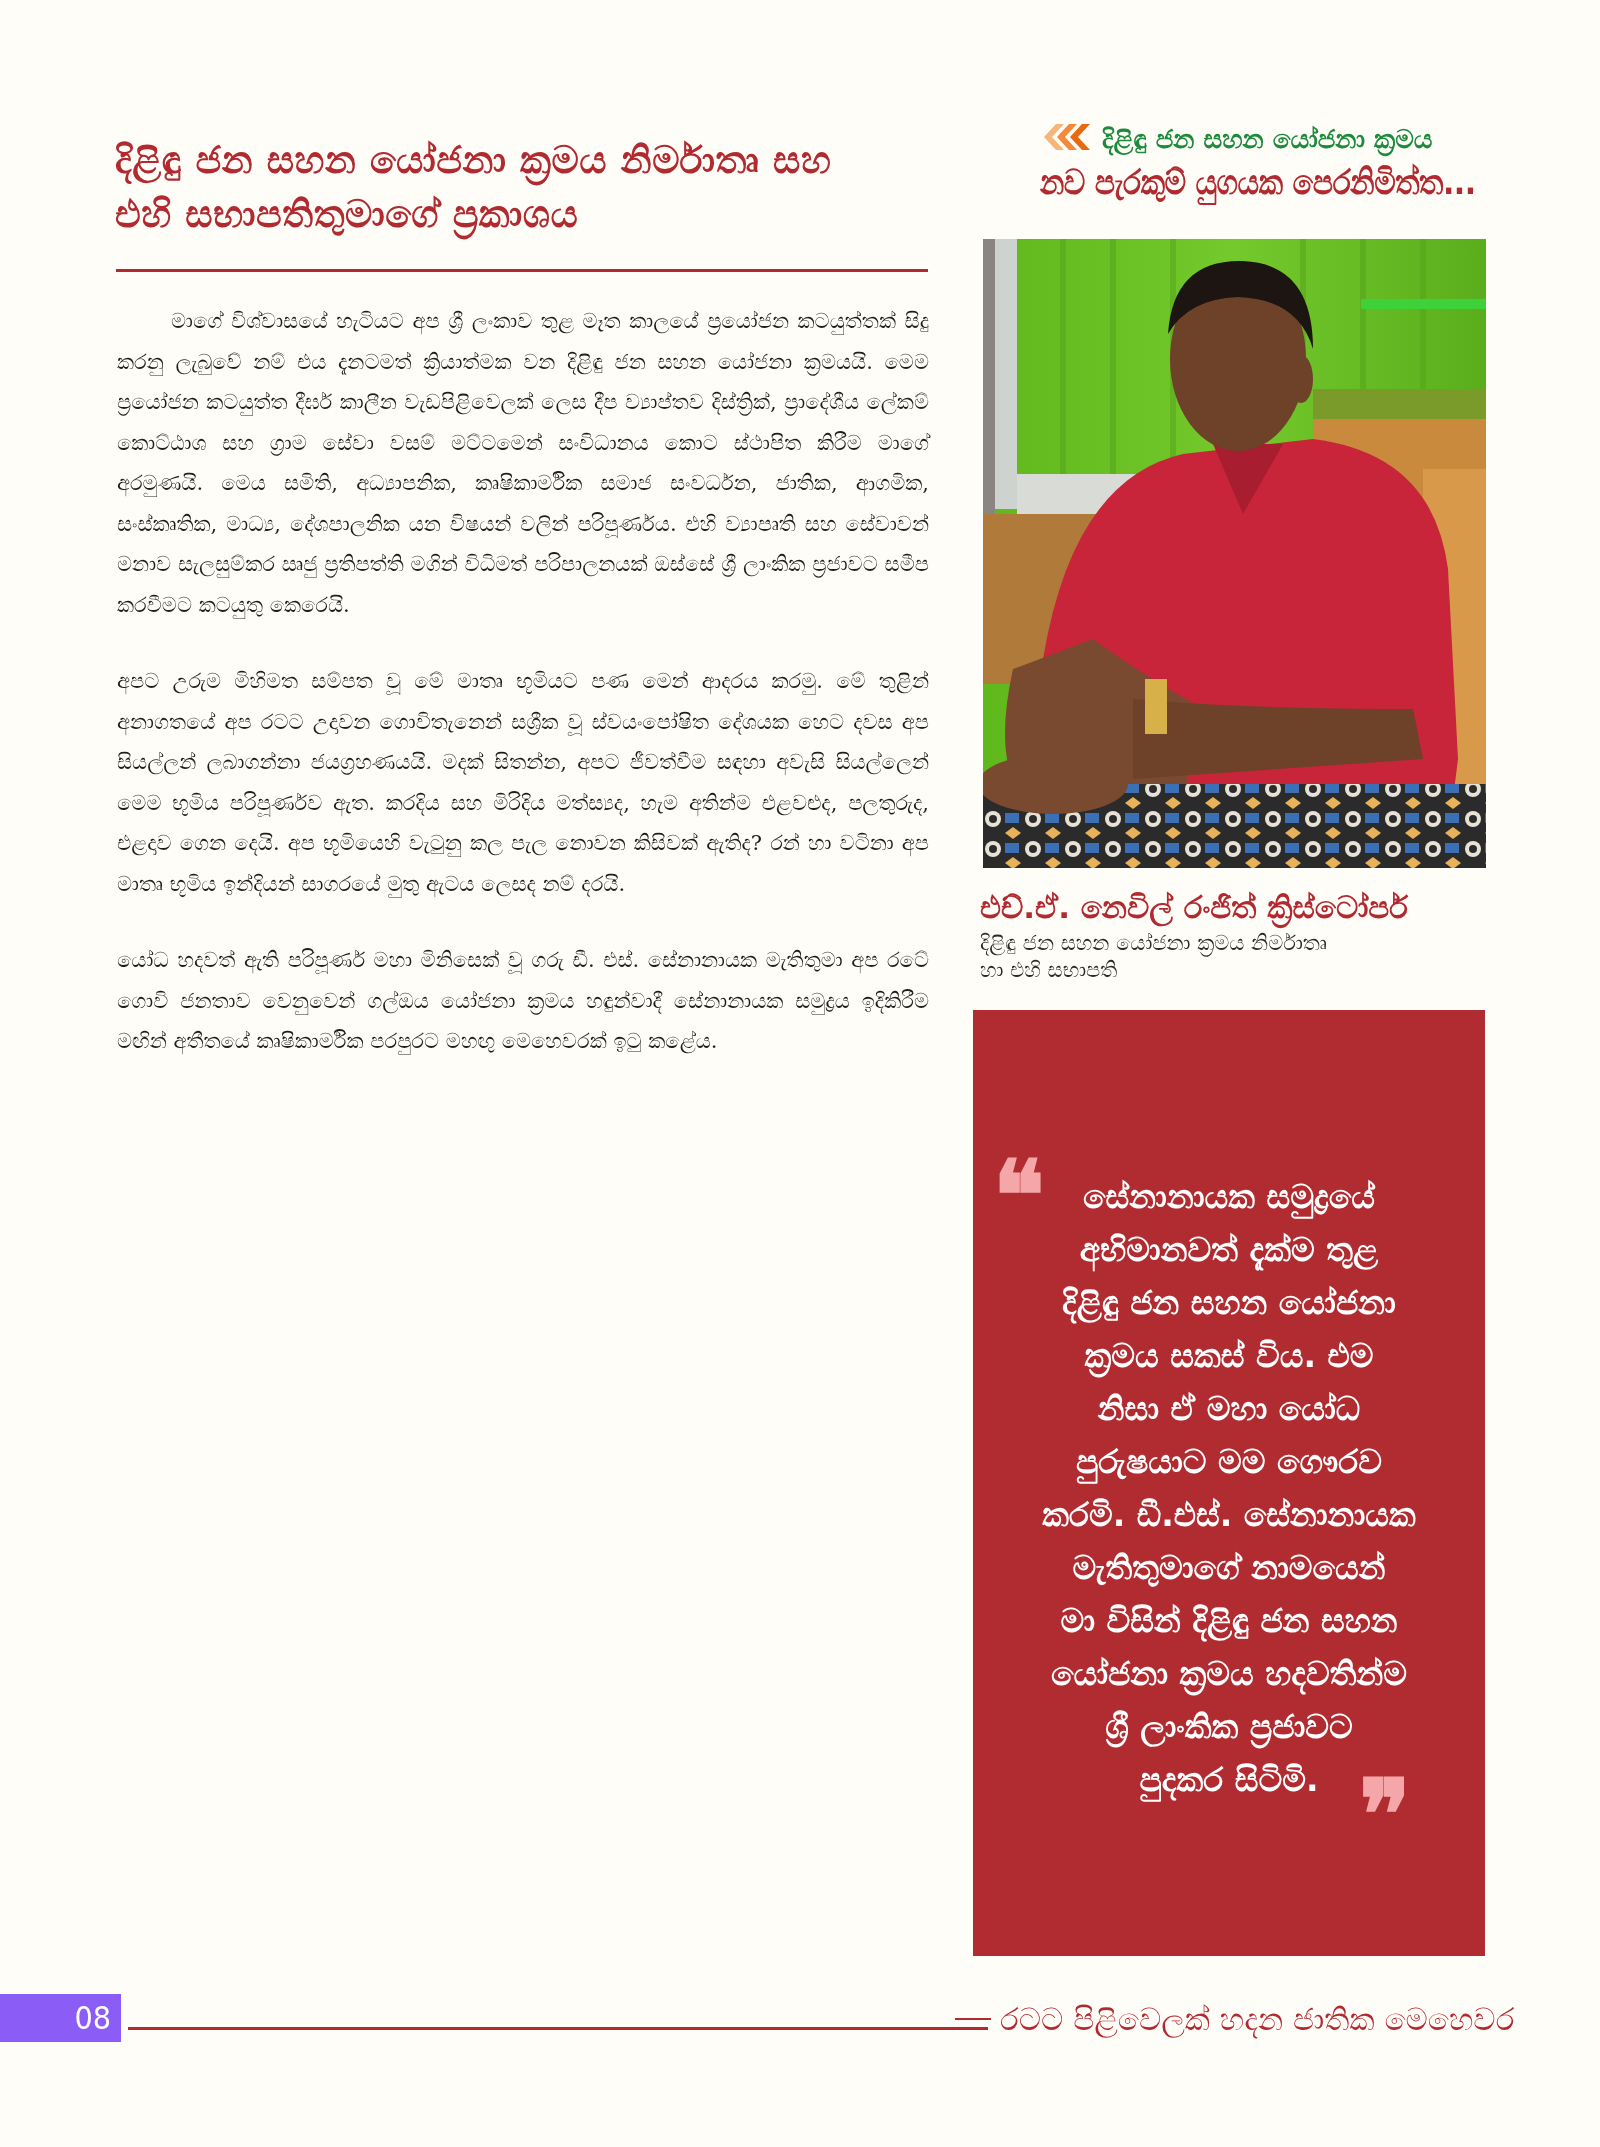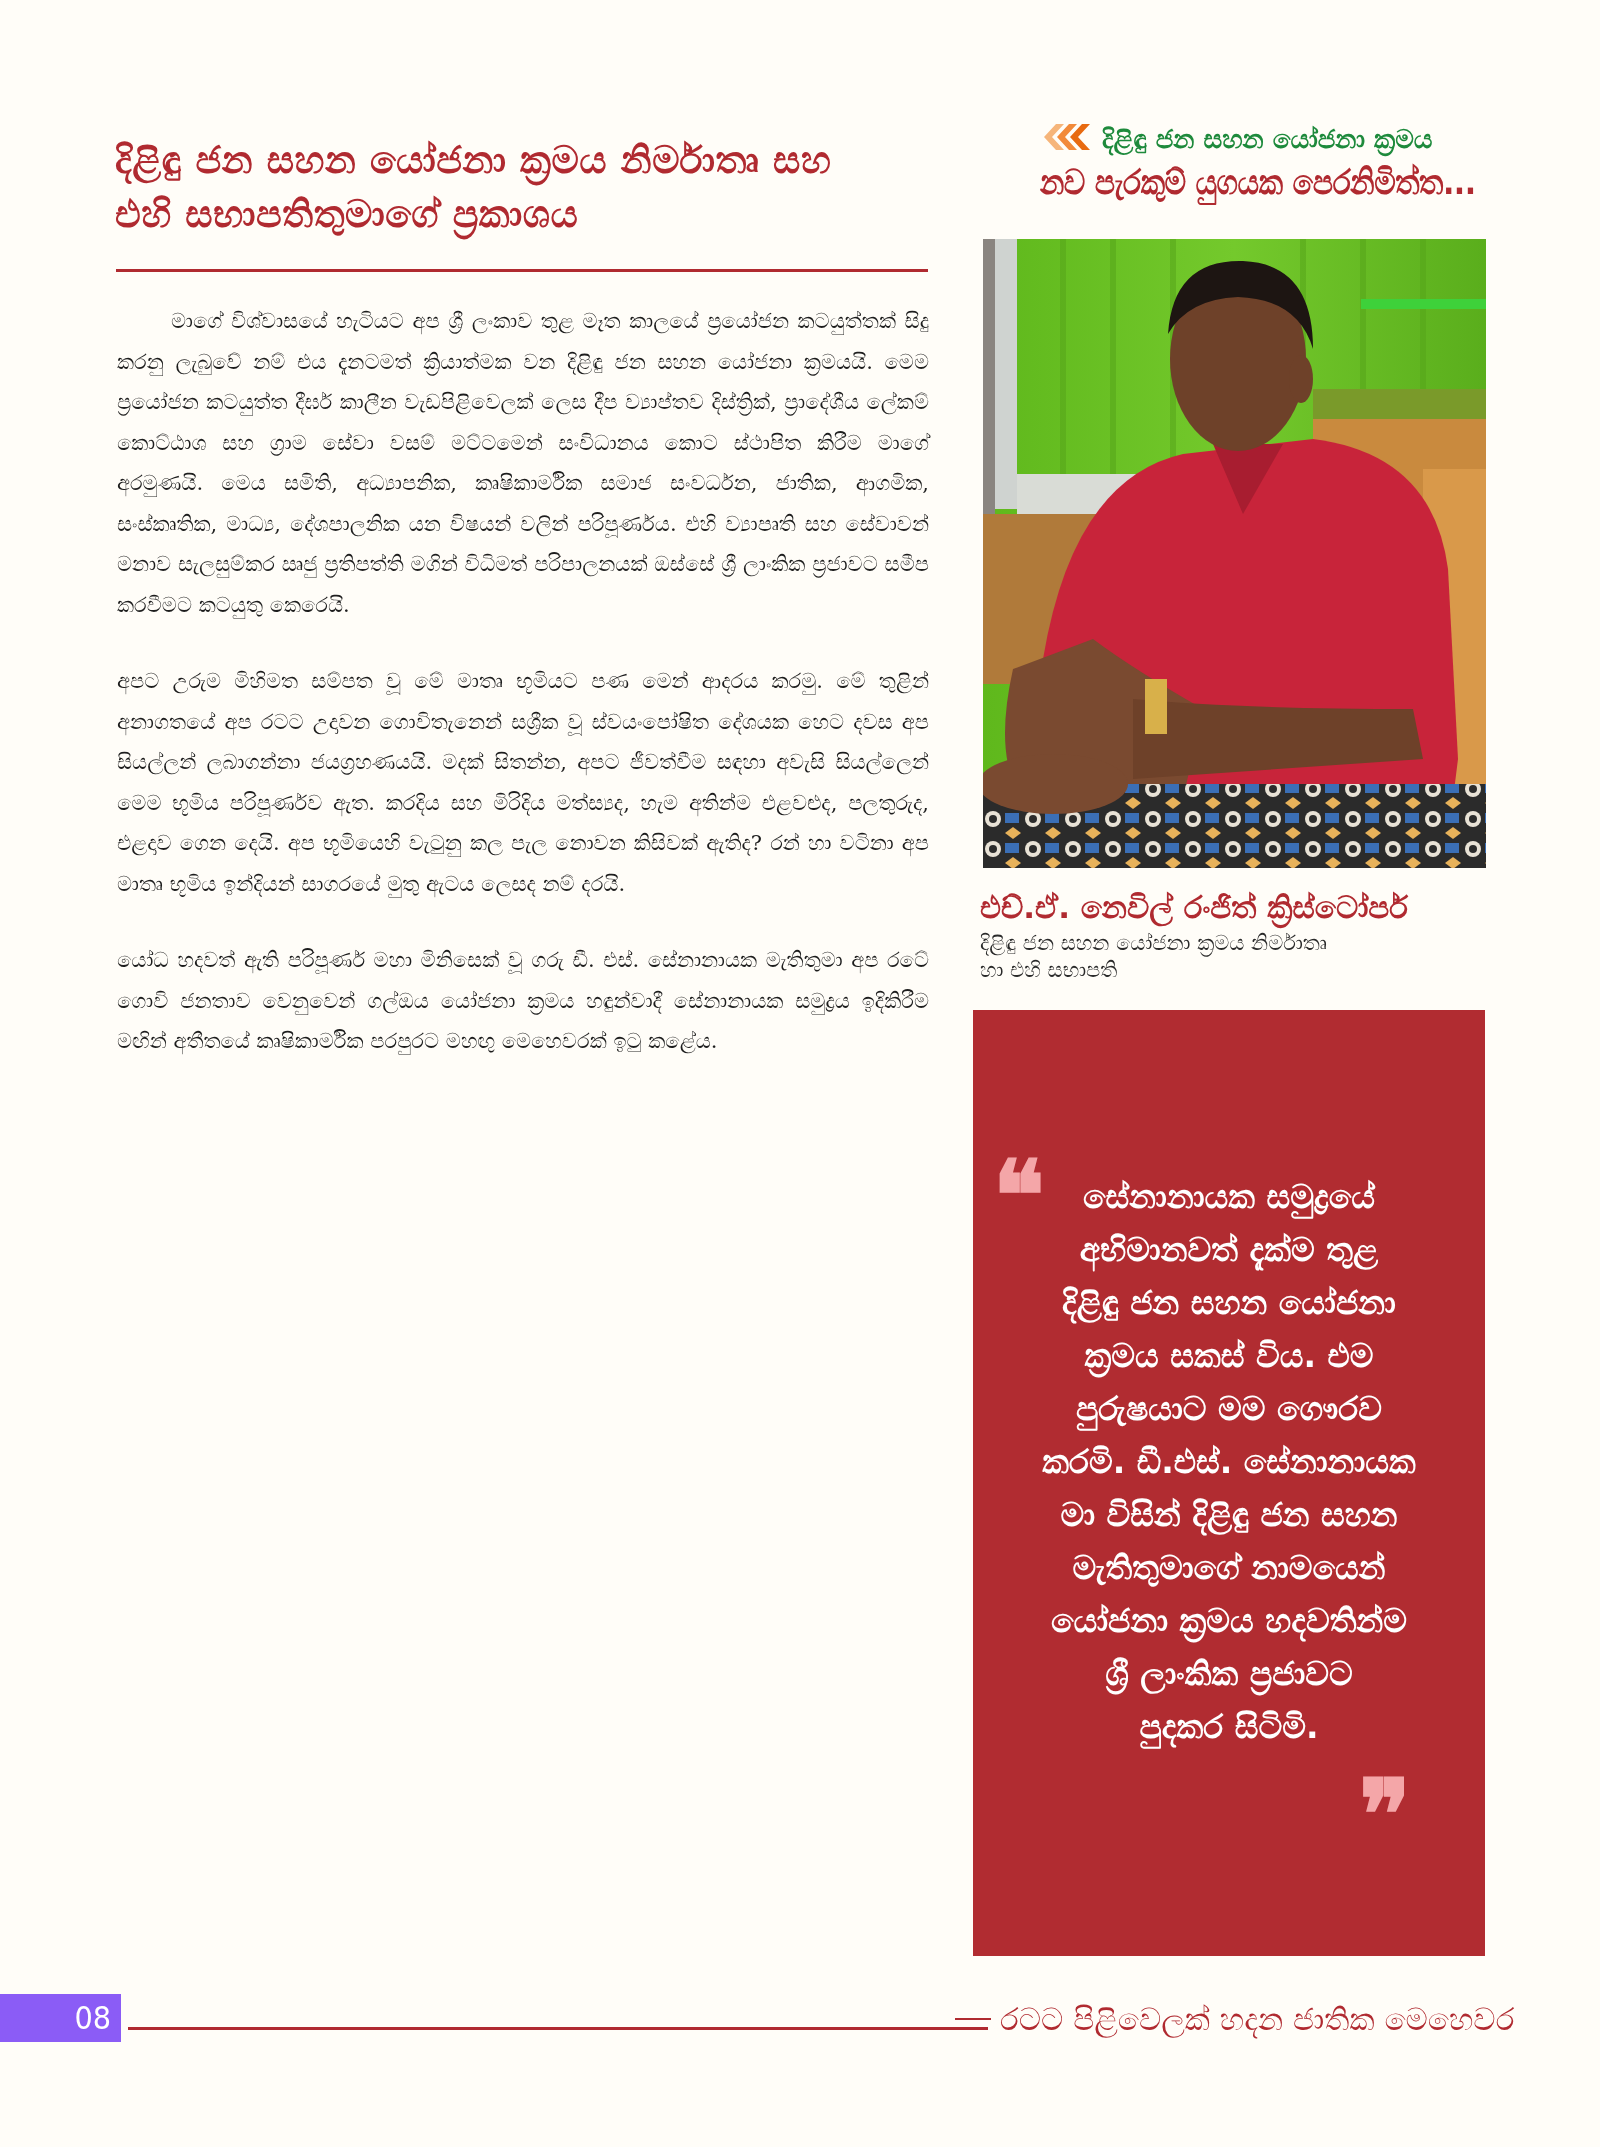--- a/index.html
+++ b/index.html
@@ -180,24 +180,25 @@
   </div>
 </div>
 
 <div class="abs quote-box">
   <span class="quote-mark quote-open">❝</span>
   <div class="quote-text">
     <div>සේනානායක සමුද්‍රයේ</div>
     <div>අභිමානවත් දැක්ම තුළ</div>
     <div>දිළිඳු ජන සහන යෝජනා</div>
     <div>ක්‍රමය සකස් විය. එම</div>
+    <div>නිසා ඒ මහා යෝධ</div>
     <div>පුරුෂයාට මම ගෞරව</div>
     <div>කරමි. ඩී.එස්. සේනානායක</div>
+    <div>මැතිතුමාගේ නාමයෙන්</div>
     <div>මා විසින් දිළිඳු ජන සහන</div>
-    <div>මැතිතුමාගේ නාමයෙන්</div>
     <div>යෝජනා ක්‍රමය හදවතින්ම</div>
     <div>ශ්‍රී ලාංකික ප්‍රජාවට</div>
     <div>පුදකර සිටිමි.</div>
   </div>
   <span class="quote-mark quote-close">❞</span>
 </div>
 
 <div class="abs page-box">08</div>
 <div class="abs footer-rule"></div>
 <div class="abs footer-rule-short"></div>

